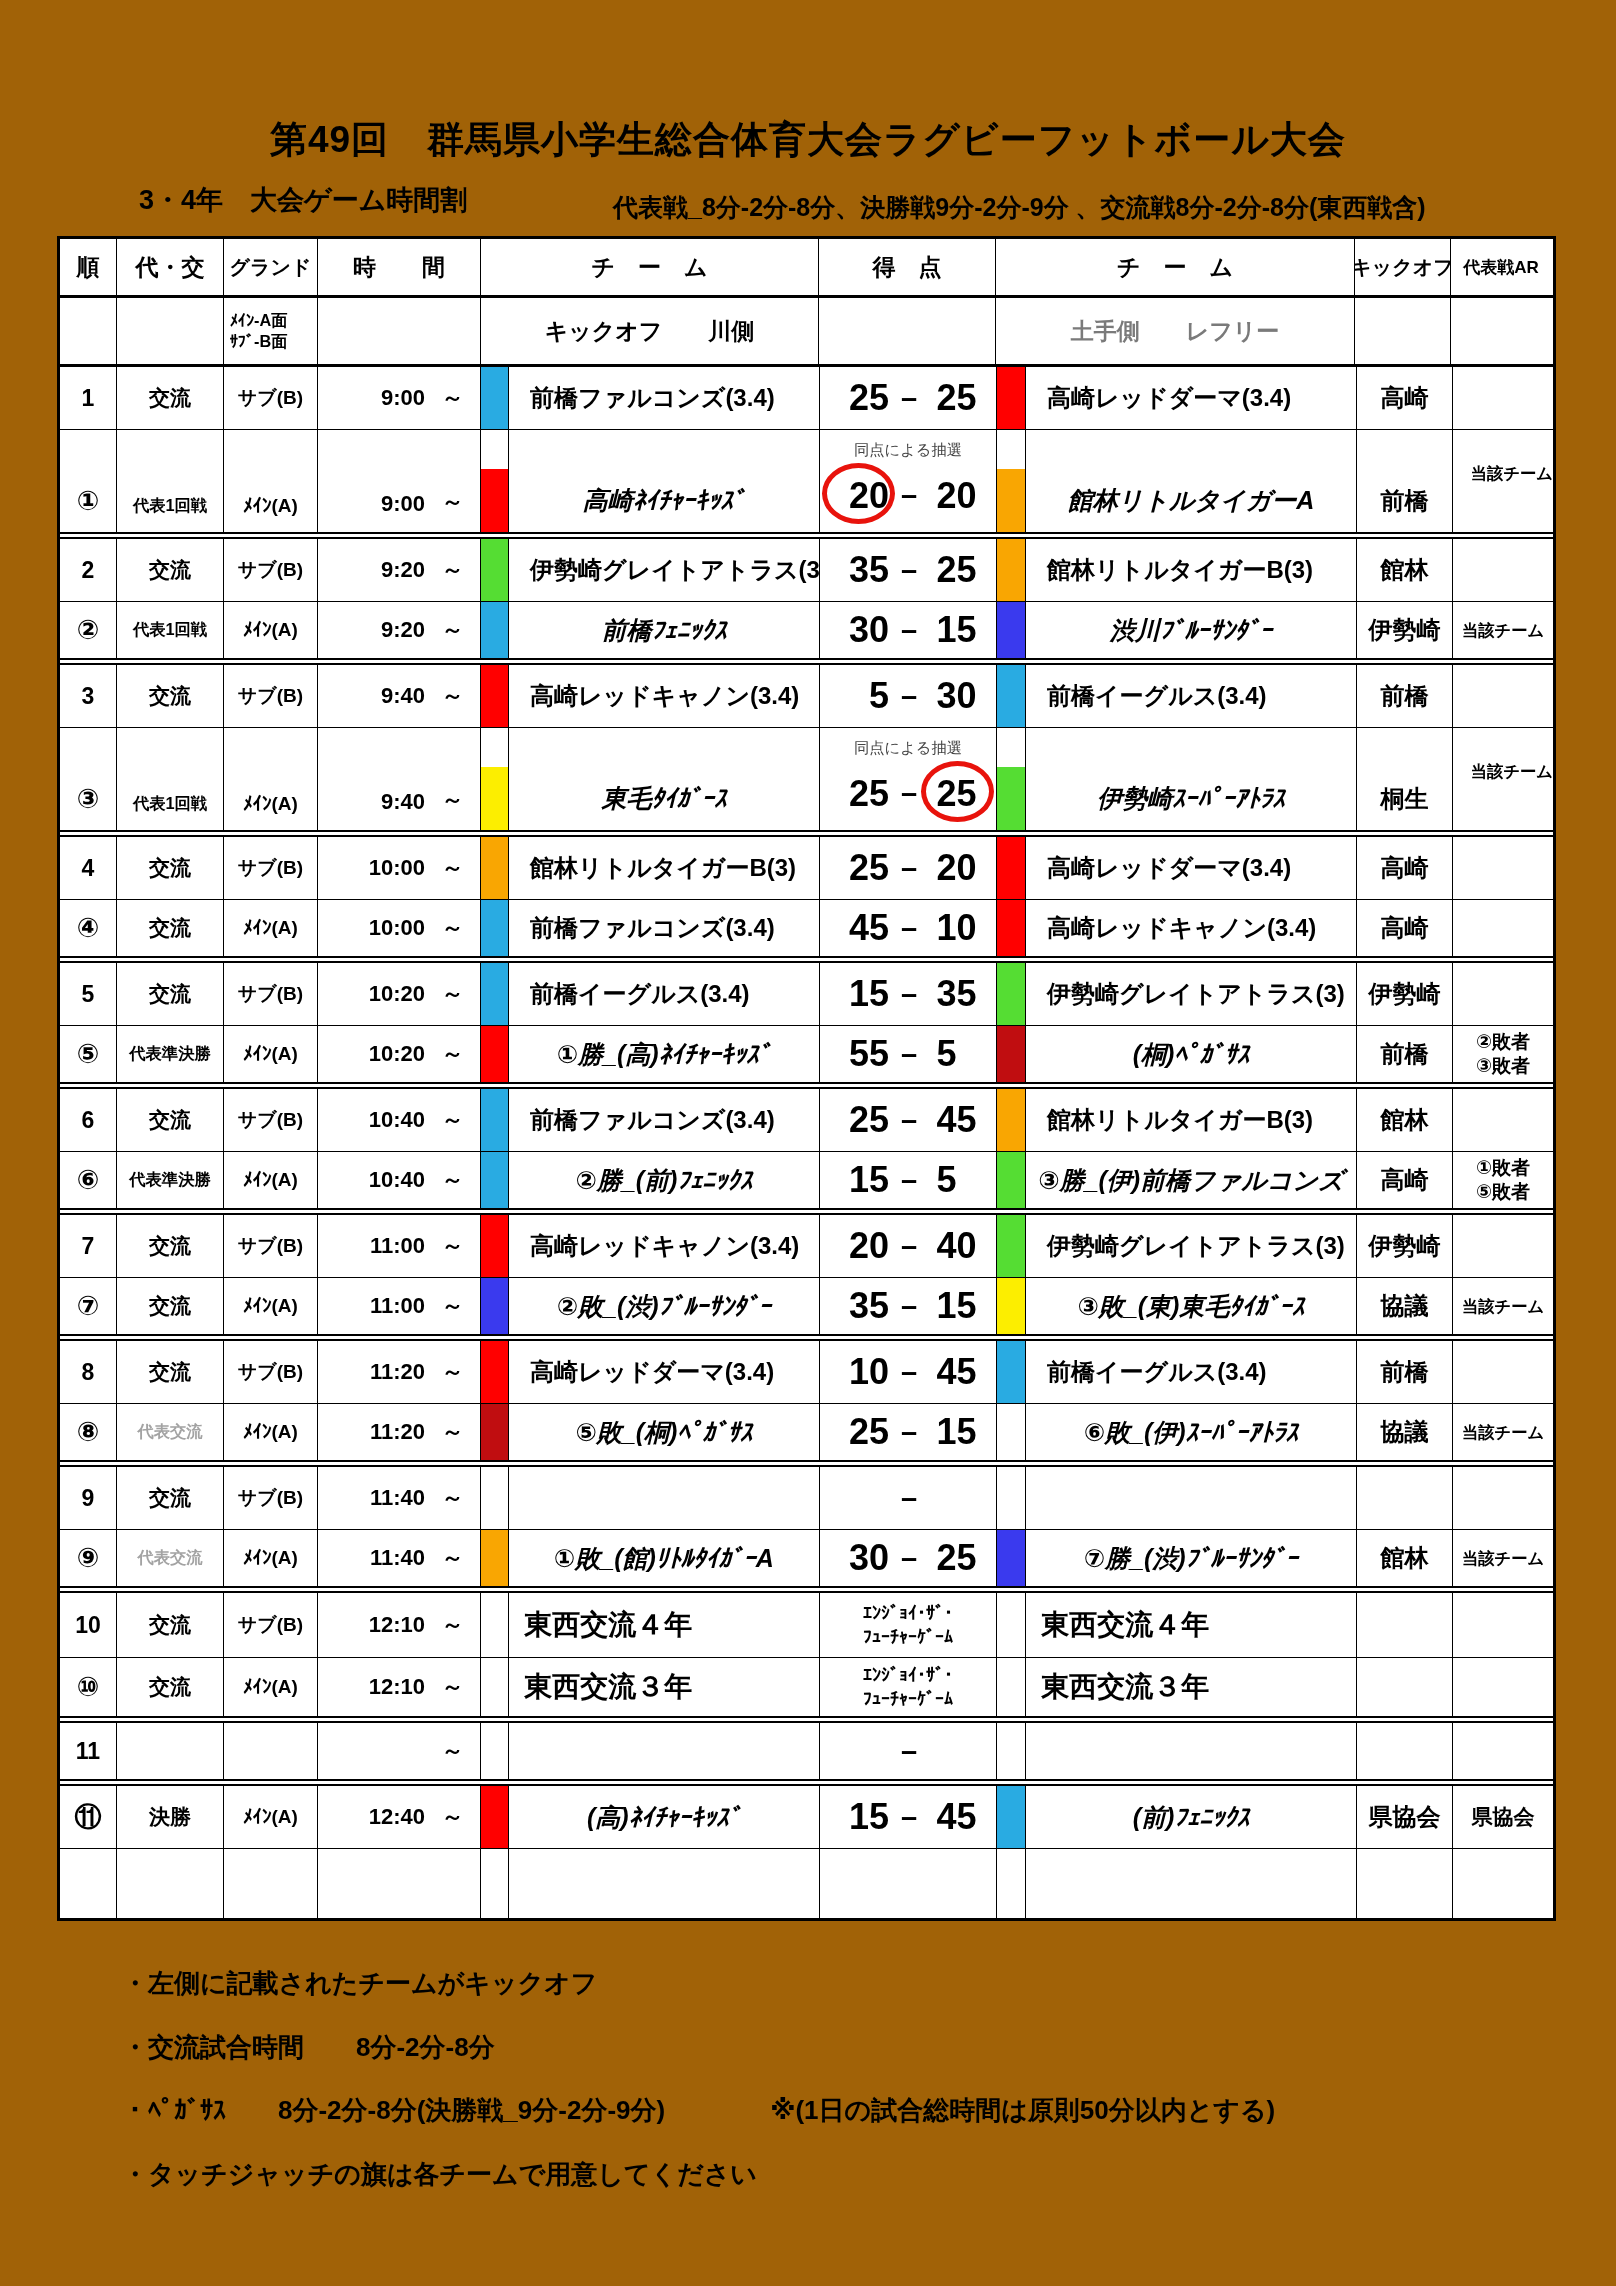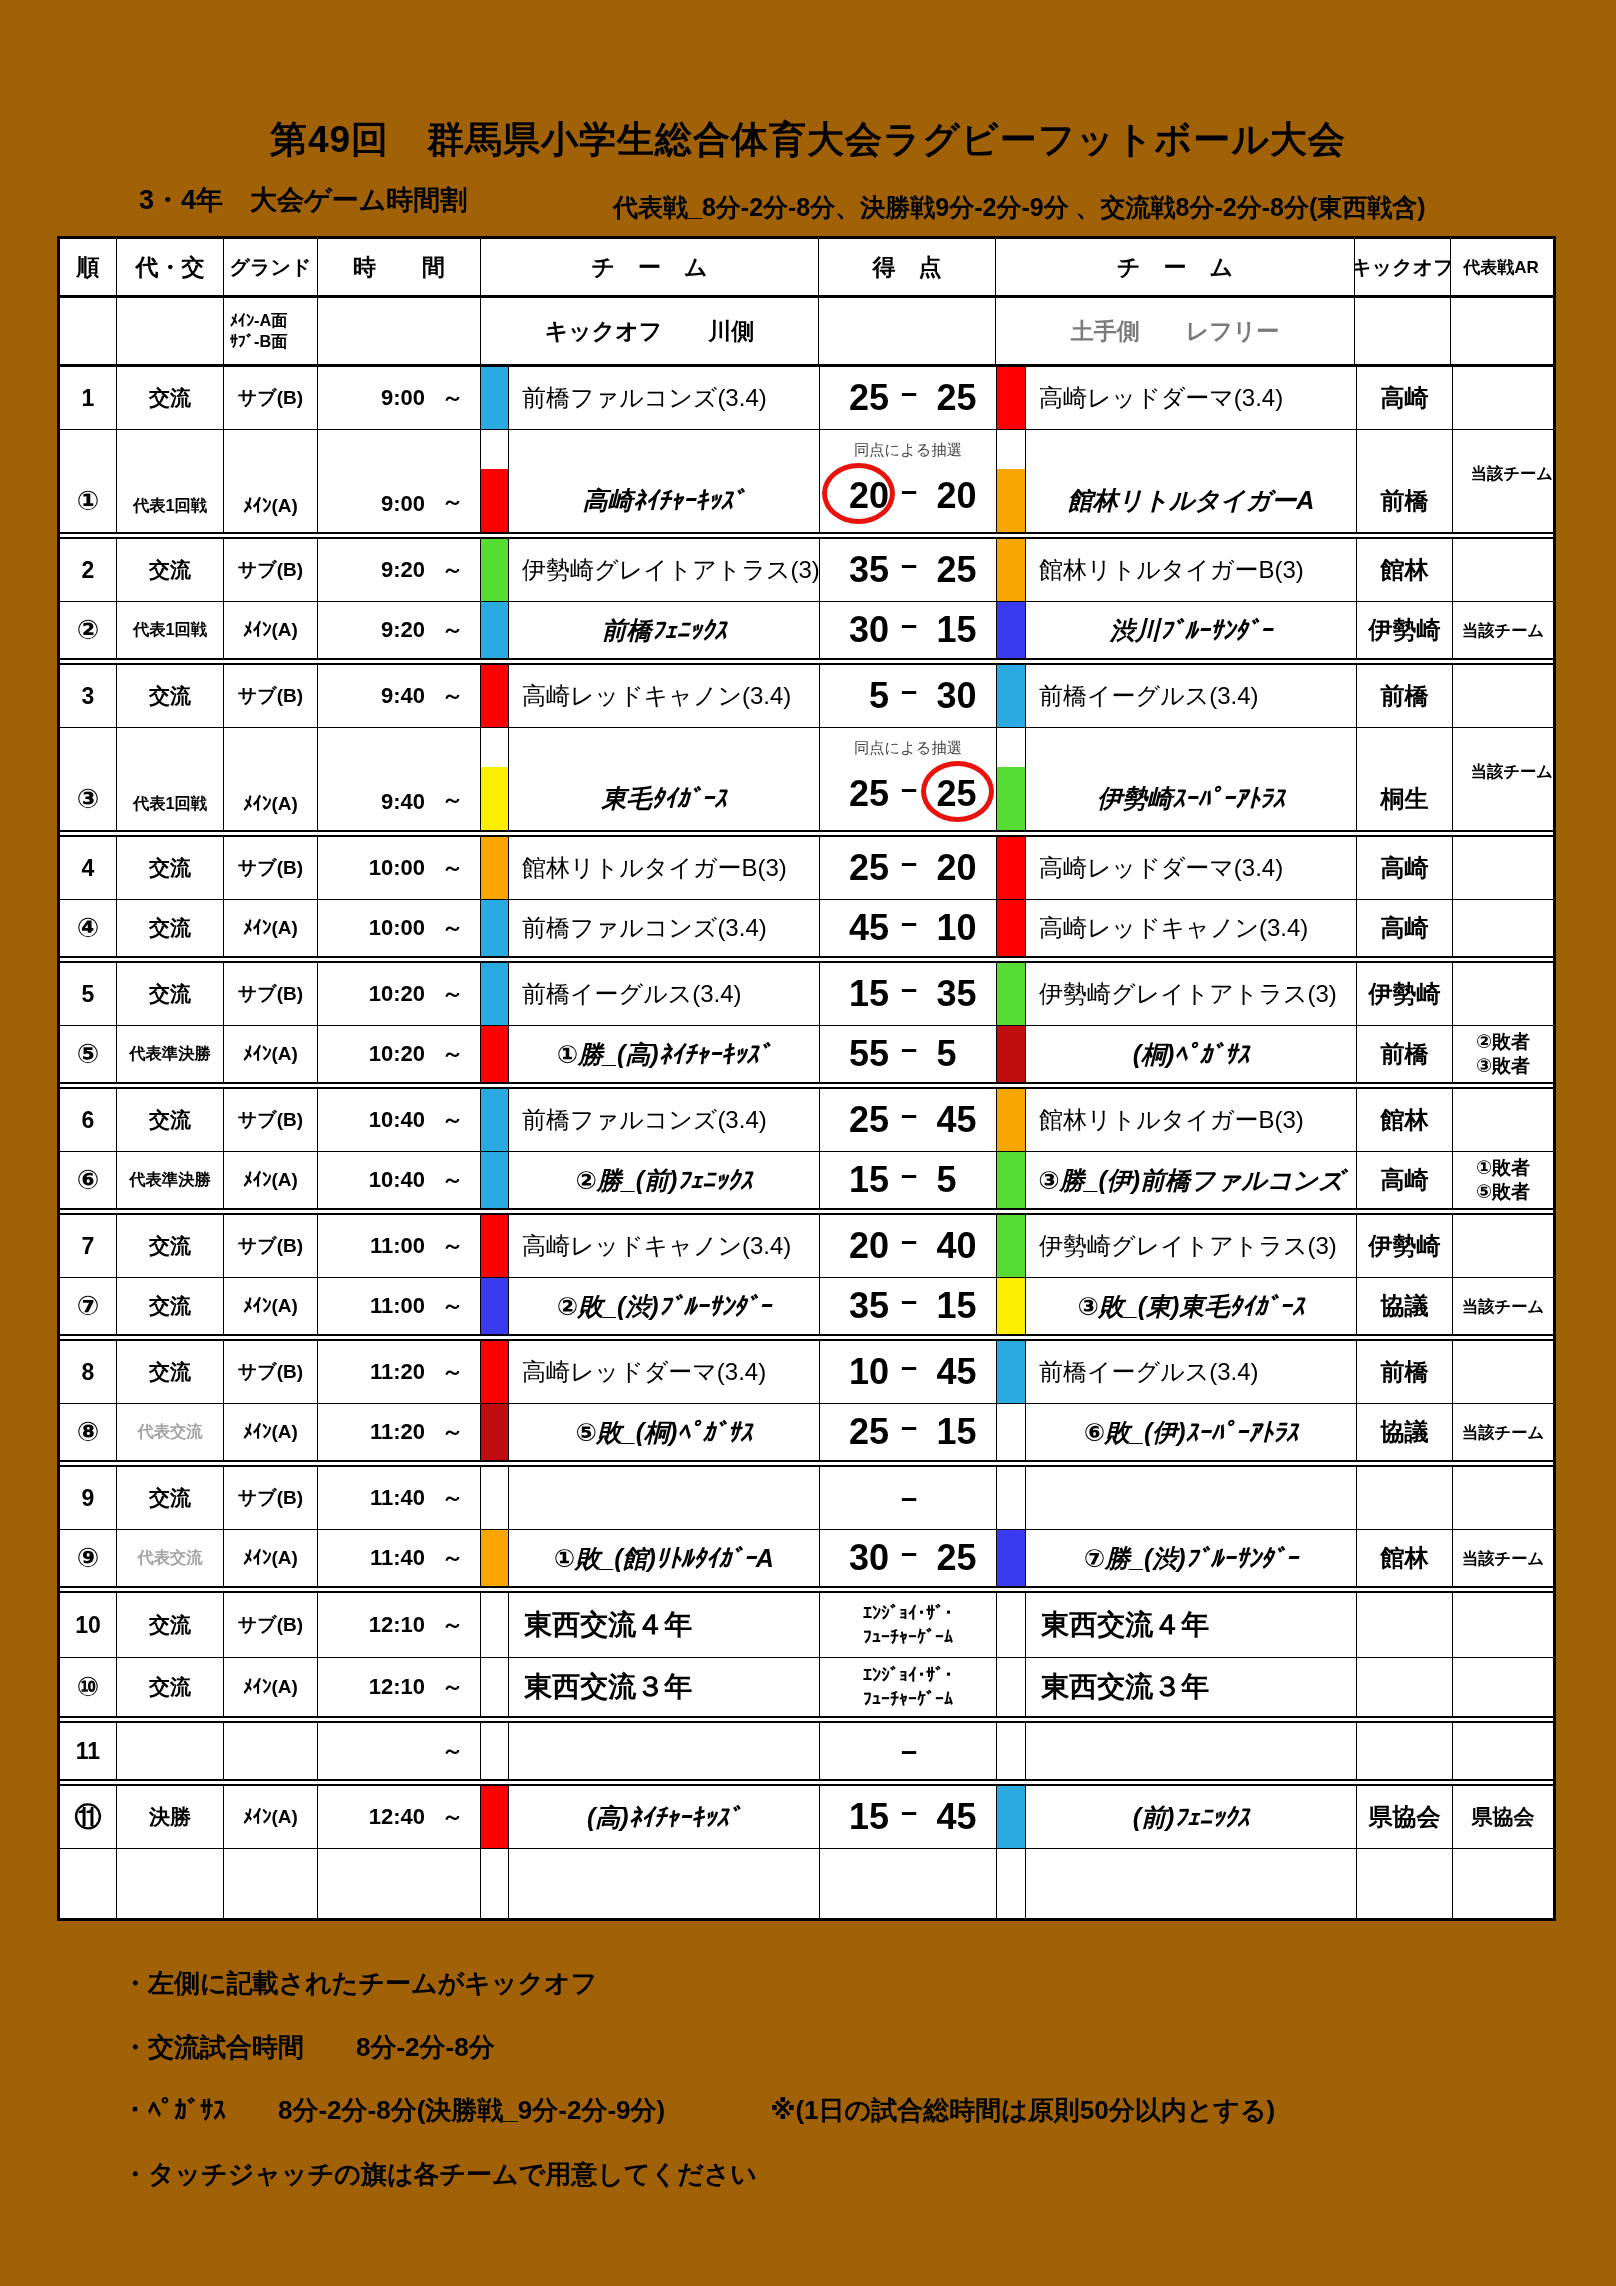--- a/index.html
+++ b/index.html
@@ -46,25 +46,25 @@
   .c-teamR-m{ width:359px; }
 
   .hdr { font-size:23px; font-weight:bold; }
   .hdr.g21 { font-size:20px; }
   .hdr.s18 { font-size:17px; }
   .gsub { flex-direction:column; align-items:flex-start; justify-content:center;
           padding-left:5.7px; font-size:16.3px; font-weight:bold; line-height:1.3; }
   .kick { font-size:23px; font-weight:bold; }
   .levee { font-size:23px; font-weight:bold; color:#7a7a7a; }
 
-  .t-plain  { justify-content:flex-start; padding-left:13px; font-size:24px; font-weight:normal; }
+  .t-plain  { justify-content:flex-start; padding-left:21px; font-size:24px; font-weight:bold; }
   .t-italic { justify-content:center; font-style:italic; font-size:25px; font-weight:bold; }
   .t-east   { justify-content:flex-start; padding-left:15.3px; font-size:28px; font-weight:bold; }
 
-  .score-nums { display:flex; width:100%; font-size:36px; font-weight:bold; }
+  .score-nums { display:flex; width:100%; align-items:center; font-size:36px; font-weight:bold; }
   .s-l { width:69px; text-align:right; }
   .s-d { width:40px; text-align:center; font-size:29px; }
   .s-r { flex:1; text-align:left; padding-left:7.6px; }
   .score-note { position:absolute; top:9.6px; left:0; width:100%; text-align:center;
                 font-size:15.3px; color:#444; font-weight:normal; }
   .score-lines { display:flex; flex-direction:column; align-items:center;
                  font-size:18px; font-weight:bold; line-height:1.35; }
   .score-circle { position:absolute; border:5.7px solid #e8130c; border-radius:50%;
                   width:73px; height:61px; top:50%; transform:translateY(-50%); }
   .score-circle.left  { left:1.9px; }

